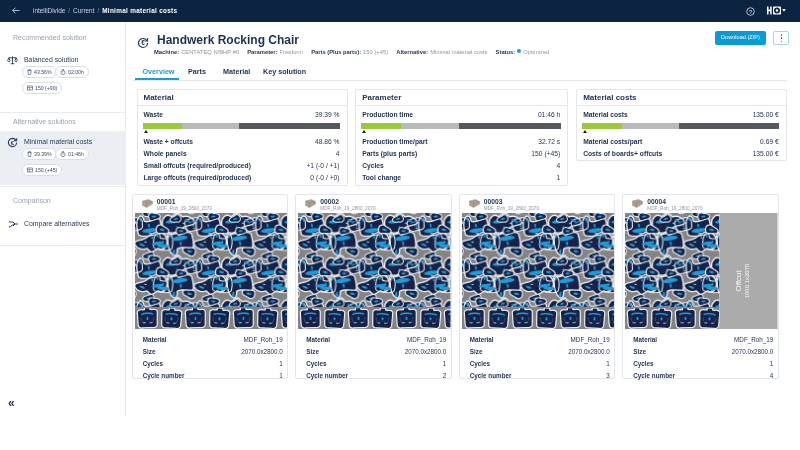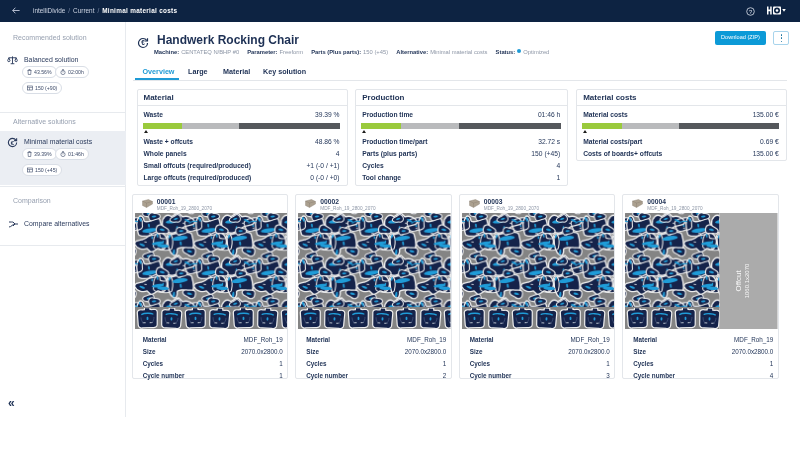--- a/index.html
+++ b/index.html
@@ -293,21 +293,21 @@
   <span class="seg"><b>Alternative:</b>Minimal material costs</span>
   <span class="seg"><b>Status:</b><span class="dot"></span>Optimized</span>
 </div>
 <div class="dlbtn">Download (ZIP)</div>
 <div class="menubtn">
     <span class="d" style="top:2.6px"></span>
     <span class="d" style="top:5.8px"></span>
     <span class="d" style="top:9px"></span>
   </div>
 <div class="tab active" style="left:142.5px">Overview</div>
-<div class="tab" style="left:188px">Large</div>
+<div class="tab" style="left:188px">Parts</div>
 <div class="tab" style="left:223px">Material</div>
 <div class="tab" style="left:263px">Key solution</div>
 <div class="tabline"></div>
 <div class="tabul"></div>
 
 <div class="card" style="left:136.5px;top:88.5px;width:211px;height:97px">
   <div class="hd">Material</div>
   <div class="bd">
     <div class="row">
         <span class="lbl">Waste</span>
@@ -331,21 +331,21 @@
         <span class="lbl">Small offcuts (required/produced)</span>
         <span>+1 (-0 / +1)</span>
       </div>
     <div class="row">
         <span class="lbl">Large offcuts (required/produced)</span>
         <span>0 (-0 / +0)</span>
       </div>
   </div>
 </div>
 <div class="card" style="left:355.2px;top:88.5px;width:213px;height:97px">
-  <div class="hd">Production</div>
+  <div class="hd">Parameter</div>
   <div class="bd">
     <div class="row">
         <span class="lbl">Production time</span>
         <span>01:46 h</span>
       </div>
     <div class="bar">
         <div class="g" style="width:20%"></div>
         <div class="s" style="width:29%"></div>
         <div class="d" style="width:51%"></div>
       </div>

